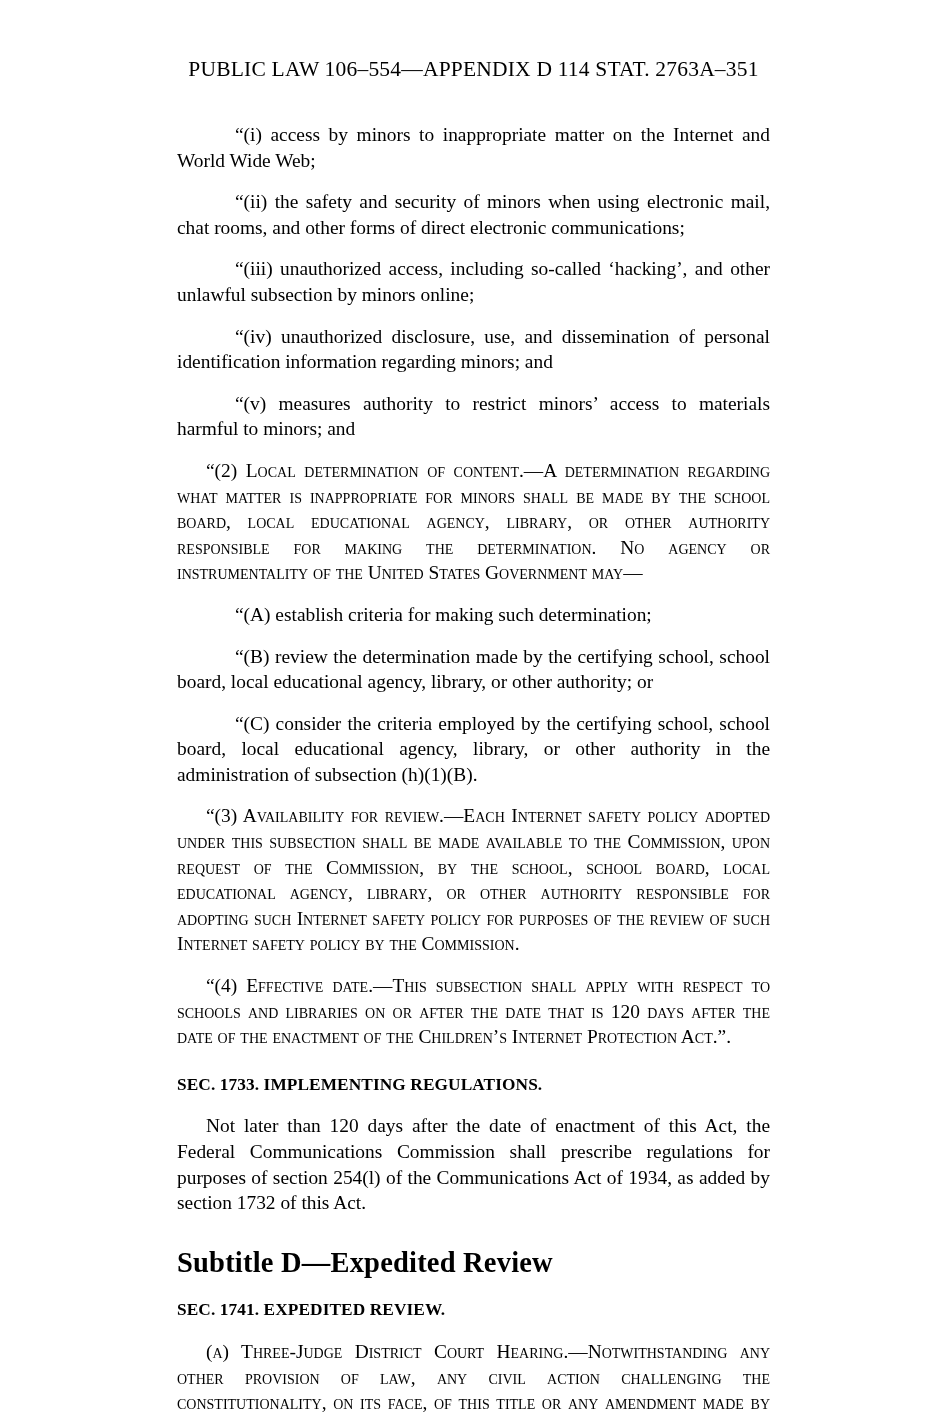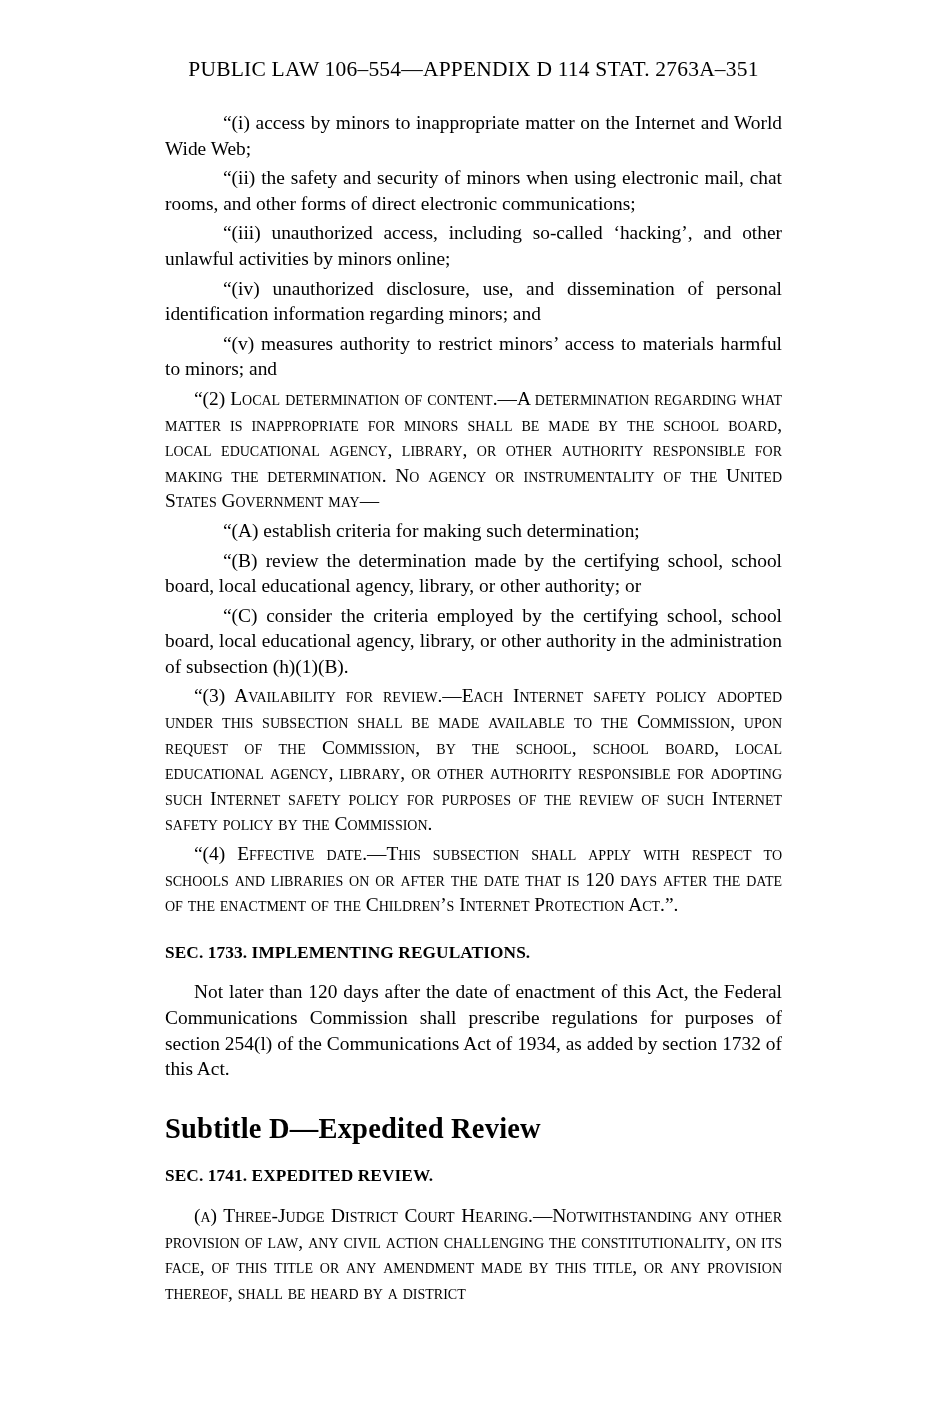--- a/index.html
+++ b/index.html
@@ -32,21 +32,21 @@
     letter-spacing: 0.2px;
     white-space: nowrap;
   }
   .body-col {
     position: absolute;
     left: 161px;
     top: 106px;
     width: 625px;
   }
   p {
-    margin: 4px;
+    margin: 16px;
     font-size: 19.4px;
     line-height: 25.6px;
     text-align: justify;
     text-justify: inter-word;
     hyphens: none;
   }
   p.ind1 { text-indent: 29px; }
   p.ind2 { text-indent: 58px; }
   .sc {
     font-variant: small-caps;
@@ -77,21 +77,21 @@
 <body>
 
 <div class="page">
 
   <div class="running-head">PUBLIC LAW 106–554—APPENDIX D    114 STAT. 2763A–351</div>
 
   <div class="body-col">
 
     <p class="ind2">“(i) access by minors to inappropriate matter on the Internet and World Wide Web;</p>
     <p class="ind2">“(ii) the safety and security of minors when using electronic mail, chat rooms, and other forms of direct electronic communications;</p>
-    <p class="ind2">“(iii) unauthorized access, including so-called ‘hacking’, and other unlawful activities by minors online;</p>
+    <p class="ind2">“(iii) unauthorized access, including so-called ‘hacking’, and other unlawful subsection by minors online;</p>
     <p class="ind2">“(iv) unauthorized disclosure, use, and dissemination of personal identification information regarding minors; and</p>
     <p class="ind2">“(v) measures authority to restrict minors’ access to materials harmful to minors; and</p>
     <p class="ind1 sc">“(2) Local determination of content.—A determination regarding what matter is inappropriate for minors shall be made by the school board, local educational agency, library, or other authority responsible for making the determination. No agency or instrumentality of the United States Government may—</p>
     <p class="ind2">“(A) establish criteria for making such determination;</p>
     <p class="ind2">“(B) review the determination made by the certifying school, school board, local educational agency, library, or other authority; or</p>
     <p class="ind2">“(C) consider the criteria employed by the certifying school, school board, local educational agency, library, or other authority in the administration of subsection (h)(1)(B).</p>
     <p class="ind1 sc">“(3) Availability for review.—Each Internet safety policy adopted under this subsection shall be made available to the Commission, upon request of the Commission, by the school, school board, local educational agency, library, or other authority responsible for adopting such Internet safety policy for purposes of the review of such Internet safety policy by the Commission.</p>
     <p class="ind1 sc">“(4) Effective date.—This subsection shall apply with respect to schools and libraries on or after the date that is 120 days after the date of the enactment of the Children’s Internet Protection Act.”.</p>
 
     <p class="sec-head">SEC. 1733. IMPLEMENTING REGULATIONS.</p>

